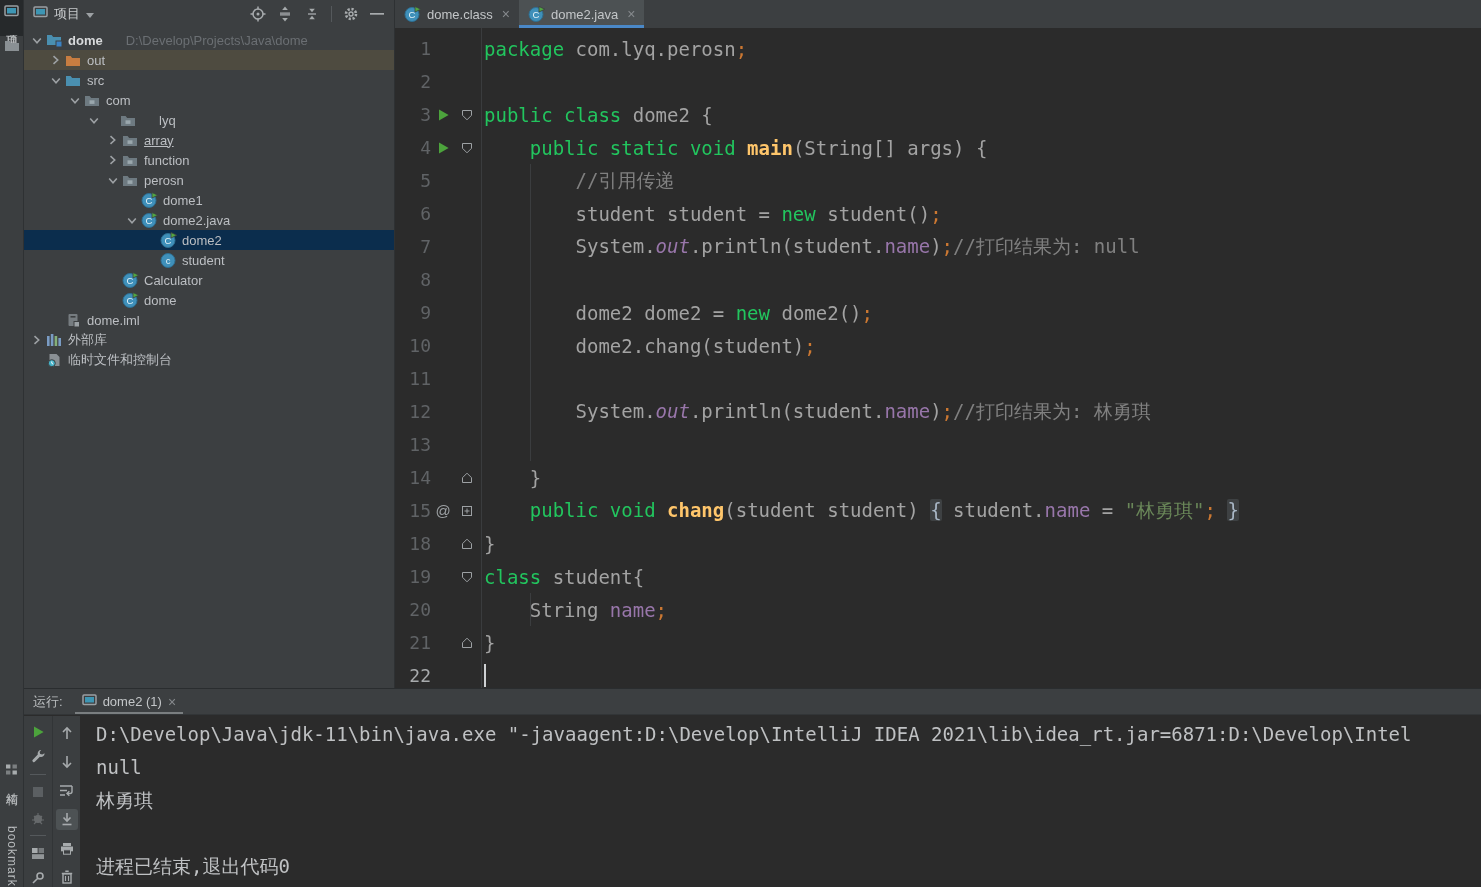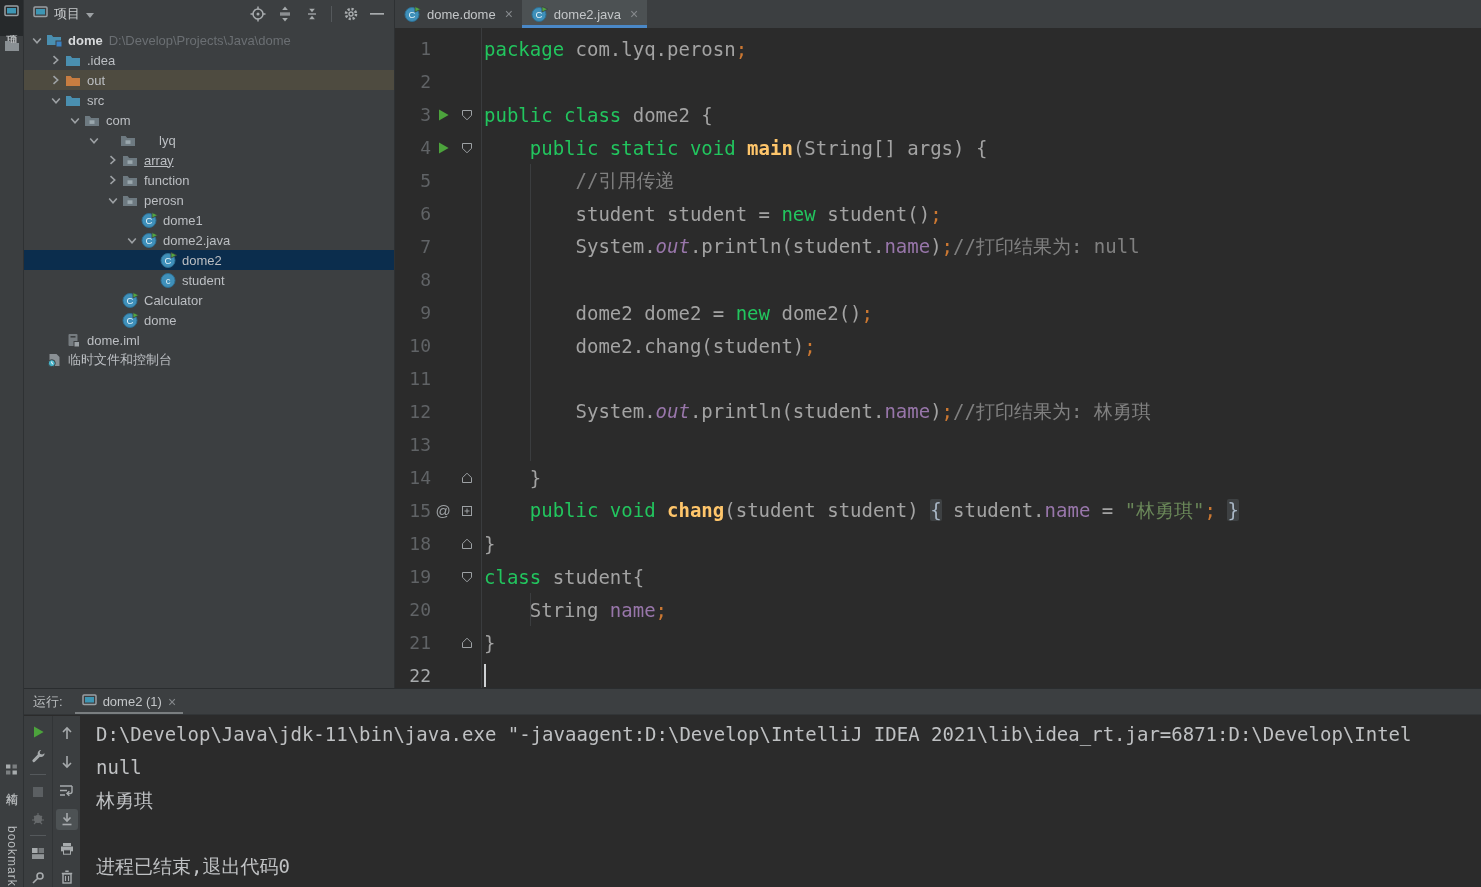--- a/index.html
+++ b/index.html
@@ -30,21 +30,21 @@
   .phicons .vdiv { width:1px; height:16px; background:#55595c; }
   .phicons span { display:flex; cursor:pointer; }
 
   #tree { position:relative; padding-top:2px; font-size:13px; }
   .trow { height:20px; display:flex; align-items:center; color:#bcbfc3; cursor:pointer; white-space:nowrap; }
   .trow.selected { background:#0b2d4d; }
   .trow.hover { background:#4e4b40; }
   .tchev { width:17px; flex:none; display:flex; justify-content:center; }
   .ticon { width:18px; flex:none; display:flex; justify-content:center; margin-right:5px; }
   .tlabel.bold { font-weight:bold; color:#d8dadc; }
-  .tpath { color:#6b6f73; margin-left:6px; }
+  .tpath { color:#6b6f73; margin-left:23px; }
 
   
   #editor { position:absolute; left:395px; top:0; width:1086px; height:688px; background:#2b2b2b; }
   #tabbar { height:28px; background:#3c3f41; display:flex; align-items:stretch; }
   .etab { display:flex; align-items:center; gap:6px; padding:0 9px; position:relative;
           color:#c3c6c8; font-size:13px; cursor:pointer; }
   .etab.active { background:#4c5153; }
   .etab.active::after { content:""; position:absolute; left:0; right:0; bottom:0; height:3px; background:#4a88c7; }
   .etab .x { color:#868a8d; font-size:14px; margin-left:3px; }
 
@@ -180,33 +180,20 @@
           </span>
           <span class="ticon">
             <svg width="16" height="14" viewBox="0 0 16 14" xmlns="http://www.w3.org/2000/svg">
               <path d="M1 2h4.6L7.2 4H15v8H1z" fill="#4a8fb0"></path>
               <rect x="10" y="8" width="6" height="6" fill="#3b82c4" stroke="#3c3f41" stroke-width="1"></rect>
             </svg>
           </span>
           <span class="tlabel bold">dome</span>
           <span class="tpath">D:\Develop\Projects\Java\dome</span>
         </div>
-        <div class="trow" style="padding-left: 23px;">
-          <span class="tchev">
-            <svg width="9" height="10" viewBox="0 0 9 10" xmlns="http://www.w3.org/2000/svg">
-              <path d="M2.5 1.2l4.2 3.8-4.2 3.8" fill="none" stroke="#9da1a4" stroke-width="1.6"></path>
-            </svg>
-          </span>
-          <span class="ticon">
-            <svg width="16" height="13" viewBox="0 0 16 13" xmlns="http://www.w3.org/2000/svg">
-              <path d="M1 2h4.6L7.2 4H15v8H1z" fill="#4a8fb0"></path>
-            </svg>
-          </span>
-          <span class="tlabel">.idea</span>
-        </div>
         <div class="trow hover" style="padding-left: 23px;">
           <span class="tchev">
             <svg width="9" height="10" viewBox="0 0 9 10" xmlns="http://www.w3.org/2000/svg">
               <path d="M2.5 1.2l4.2 3.8-4.2 3.8" fill="none" stroke="#9da1a4" stroke-width="1.6"></path>
             </svg>
           </span>
           <span class="ticon">
             <svg width="16" height="13" viewBox="0 0 16 13" xmlns="http://www.w3.org/2000/svg">
               <path d="M1 2h4.6L7.2 4H15v8H1z" fill="#c77d41"></path>
             </svg>
@@ -368,20 +355,36 @@
         <div class="trow" style="padding-left: 23px;">
           <span class="tchev"></span>
           <span class="ticon">
             <svg width="14" height="14" viewBox="0 0 14 14" xmlns="http://www.w3.org/2000/svg">
               <rect x="2.5" y="1" width="9" height="12" rx="1" fill="#767c80"></rect>
               <rect x="4.5" y="3" width="5" height="1.6" fill="#3c3f41"></rect>
               <rect x="8" y="8.5" width="5.5" height="5.5" fill="#9aa0a4" stroke="#3c3f41"></rect>
             </svg>
           </span>
           <span class="tlabel">dome.iml</span>
+        </div>
+        <div class="trow" style="padding-left: 4px;">
+          <span class="tchev">
+            <svg width="9" height="10" viewBox="0 0 9 10" xmlns="http://www.w3.org/2000/svg">
+              <path d="M2.5 1.2l4.2 3.8-4.2 3.8" fill="none" stroke="#9da1a4" stroke-width="1.6"></path>
+            </svg>
+          </span>
+          <span class="ticon">
+            <svg width="16" height="14" viewBox="0 0 16 14" xmlns="http://www.w3.org/2000/svg">
+              <rect x="1" y="3" width="2.6" height="10" fill="#7a9cc4"></rect>
+              <rect x="4.8" y="1" width="2.6" height="12" fill="#7a9cc4"></rect>
+              <rect x="8.6" y="3" width="2.6" height="10" fill="#85b07a"></rect>
+              <rect x="12.4" y="5" width="2.6" height="8" fill="#7a9cc4"></rect>
+            </svg>
+          </span>
+          <span class="tlabel">外部库</span>
         </div>
         <div class="trow" style="padding-left: 4px;">
           <span class="tchev"></span>
           <span class="ticon">
             <svg width="15" height="14" viewBox="0 0 15 14" xmlns="http://www.w3.org/2000/svg">
               <path d="M2.5 1h7l3 3v9h-10z" fill="#8a9094"></path>
               <circle cx="4.8" cy="10.2" r="3.5" fill="#45b3c9" stroke="#3c3f41"></circle>
               <path d="M4.8 8.4v1.9l1.4.9" stroke="#fff" stroke-width="1" fill="none"></path>
             </svg>
           </span>
@@ -393,21 +396,21 @@
   <section id="editor">
     <div id="tabbar">
         <div class="etab">
           <span style="display: flex;">
             <svg width="17" height="16" viewBox="0 0 17 16" xmlns="http://www.w3.org/2000/svg">
               <circle cx="8" cy="8.5" r="7" fill="#3f90ba" stroke="#2e6f92"></circle>
               <text x="8" y="12" font-size="9.5" text-anchor="middle" fill="#e4f2f8" font-family="Liberation Sans,sans-serif">C</text>
               <path d="M11 0.5L16.8 3.2 11 6z" fill="#52a843" stroke="#3c3f41" stroke-width=".8"></path>
             </svg>
           </span>
-          <span>dome.dome</span>
+          <span>dome.class</span>
           <span class="x">×</span>
         </div>
         <div class="etab active">
           <span style="display: flex;">
             <svg width="17" height="16" viewBox="0 0 17 16" xmlns="http://www.w3.org/2000/svg">
               <circle cx="8" cy="8.5" r="7" fill="#3f90ba" stroke="#2e6f92"></circle>
               <text x="8" y="12" font-size="9.5" text-anchor="middle" fill="#e4f2f8" font-family="Liberation Sans,sans-serif">C</text>
               <path d="M11 0.5L16.8 3.2 11 6z" fill="#52a843" stroke="#3c3f41" stroke-width=".8"></path>
             </svg>
           </span>

